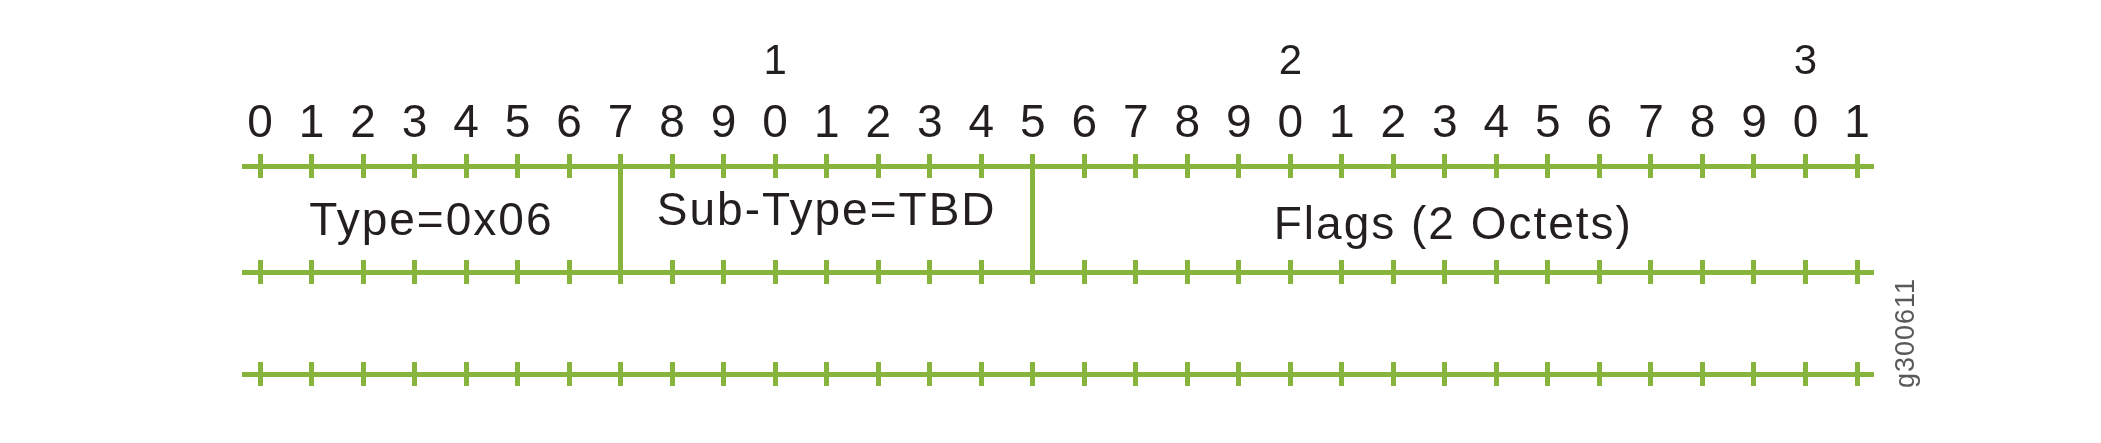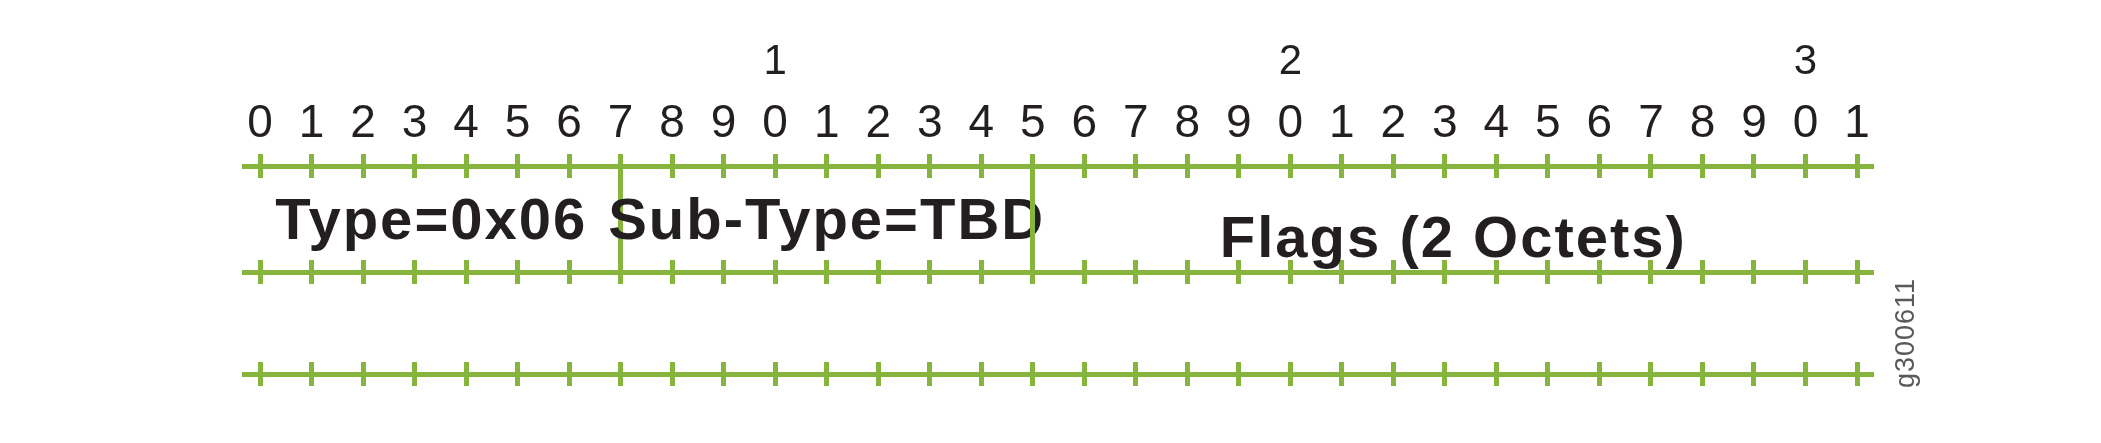--- a/index.html
+++ b/index.html
@@ -48,25 +48,24 @@
   .field-separator {
     position: absolute;
     background: var(--ruler-green, #86b43d);
   }
 
   .field-cell {
     position: absolute;
     display: flex;
     align-items: center;
     justify-content: center;
-    font-size: 58px;
+    font-size: 46px;
     letter-spacing: 2px;
     line-height: 1;
     white-space: nowrap;
-    font-weight: bold;
   }
 
   .watermark {
     position: absolute;
     left: 1905px;
     top: 333px;
     transform: translate(-50%, -50%) rotate(-90deg);
     font-size: 27px;
     letter-spacing: 1px;
     color: var(--watermark-gray, #58595b);
@@ -209,20 +208,20 @@
     <div class="tick" style="left: 1596.92px; top: 362px; width: 5px; height: 24px;"></div>
     <div class="tick" style="left: 1648.44px; top: 362px; width: 5px; height: 24px;"></div>
     <div class="tick" style="left: 1699.95px; top: 362px; width: 5px; height: 24px;"></div>
     <div class="tick" style="left: 1751.47px; top: 362px; width: 5px; height: 24px;"></div>
     <div class="tick" style="left: 1802.98px; top: 362px; width: 5px; height: 24px;"></div>
     <div class="tick" style="left: 1854.5px; top: 362px; width: 5px; height: 24px;"></div>
     <div class="field-cell" style="left: 242px; top: 166px; width: 378.613px; height: 106px;">
       <span>Type=0x06</span>
     </div>
     <div class="field-separator" style="left: 618.113px; top: 163.5px; width: 5px; height: 111px;"></div>
-    <div class="field-cell" style="left: 620.613px; top: 166px; width: 412.129px; height: 106px;">
+    <div class="field-cell" style="left: 620.613px; top: 156px; width: 412.129px; height: 106px;">
       <span>Sub-Type=TBD</span>
     </div>
     <div class="field-separator" style="left: 1030.24px; top: 163.5px; width: 5px; height: 111px;"></div>
-    <div class="field-cell" style="left: 1032.74px; top: 184px; width: 841.258px; height: 106px; align-items: center;">
+    <div class="field-cell" style="left: 1032.74px; top: 170px; width: 841.258px; height: 106px; align-items: center;">
       <span>Flags (2 Octets)</span>
     </div>
   </div>
 
 </body></html>

